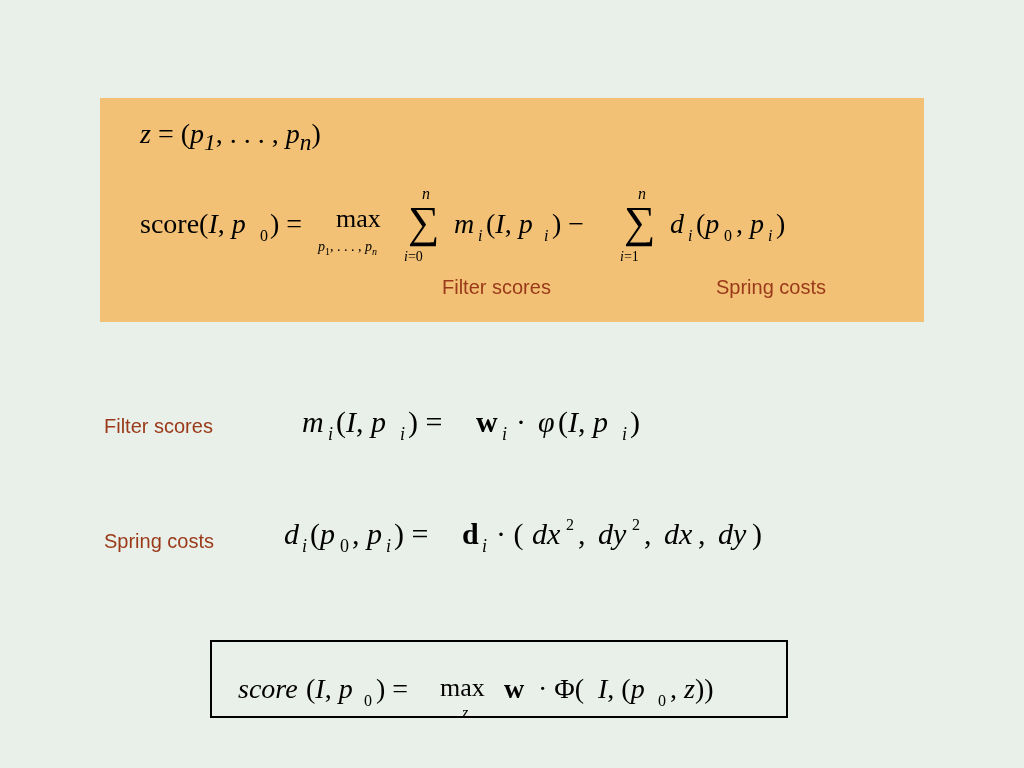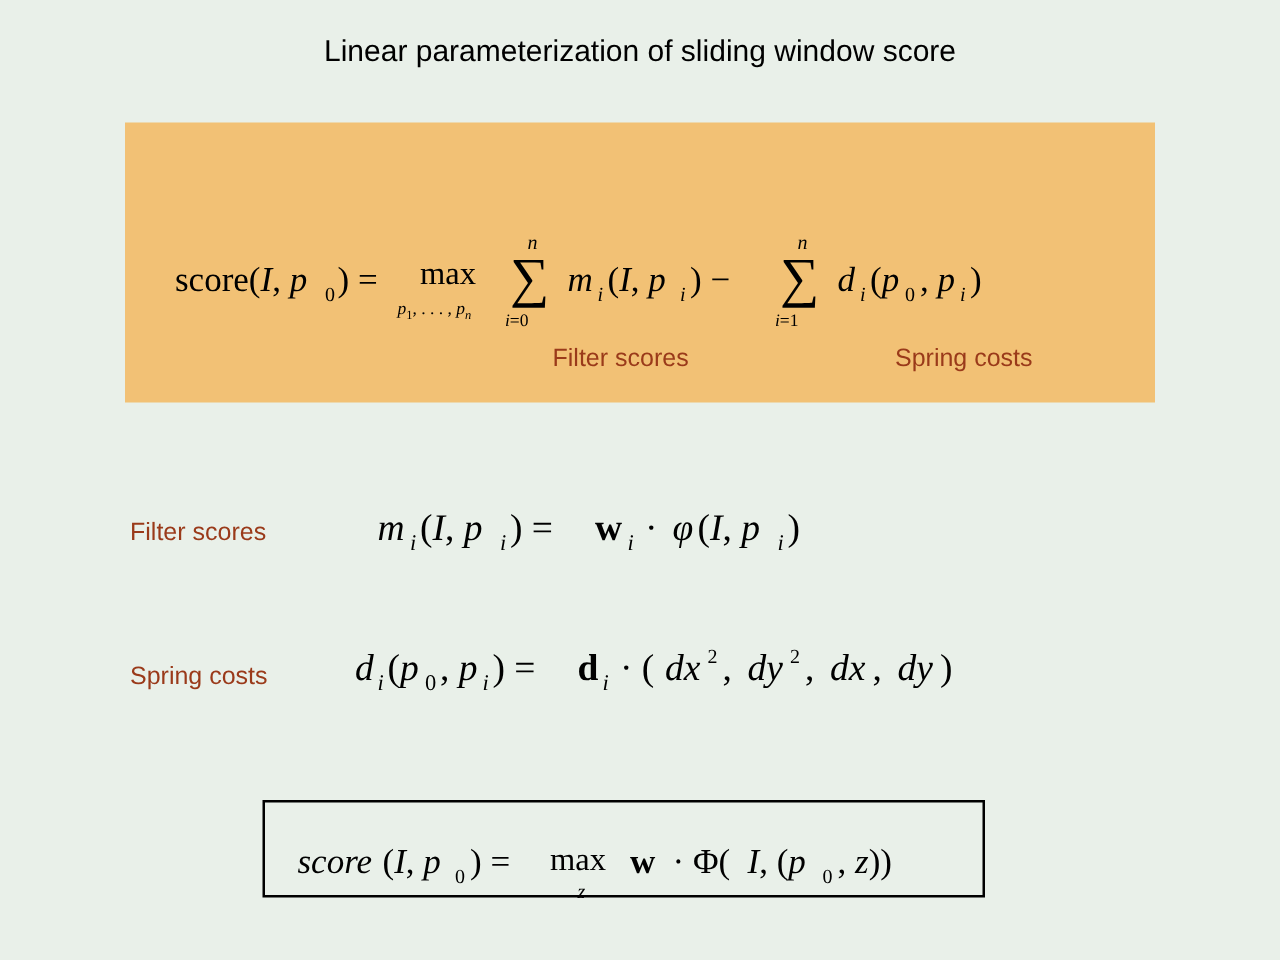--- a/index.html
+++ b/index.html
@@ -108,24 +108,26 @@
   }
   .it { font-style: italic; }
   .rm { font-style: normal; }
   .bf { font-weight: bold; font-style: normal; }
 </style>
 </head>
 <body>
 
 <div class="slide">
 
-  <div class="title">Linear parameterization of sliding window score</div>
 
   <div class="orange-box"></div>
 
+  <div class="eq-z">
+    z <span class="roman">= (</span>p<sub>1</sub><span class="roman">, . . . , </span>p<sub>n</sub><span class="roman">)</span>
+  </div>
 
   <div class="eq-score">
     <svg width="760" height="84" viewBox="0 0 760 84">
       <text x="0" y="48" font-size="28"><tspan class="rm">score(</tspan><tspan class="it">I</tspan><tspan class="rm">, </tspan><tspan class="it">p</tspan></text>
       <text x="120" y="56" font-size="16" class="rm">0</text>
       <text x="130" y="48" font-size="28" class="rm">) =</text>
 
       <text x="196" y="42" font-size="26" class="rm">max</text>
       <text x="178" y="66" font-size="14"><tspan class="it">p</tspan><tspan class="rm" dy="4" font-size="10">1</tspan><tspan class="rm" dy="-4">, . . . , </tspan><tspan class="it">p</tspan><tspan class="it" dy="4" font-size="10">n</tspan></text>
 

